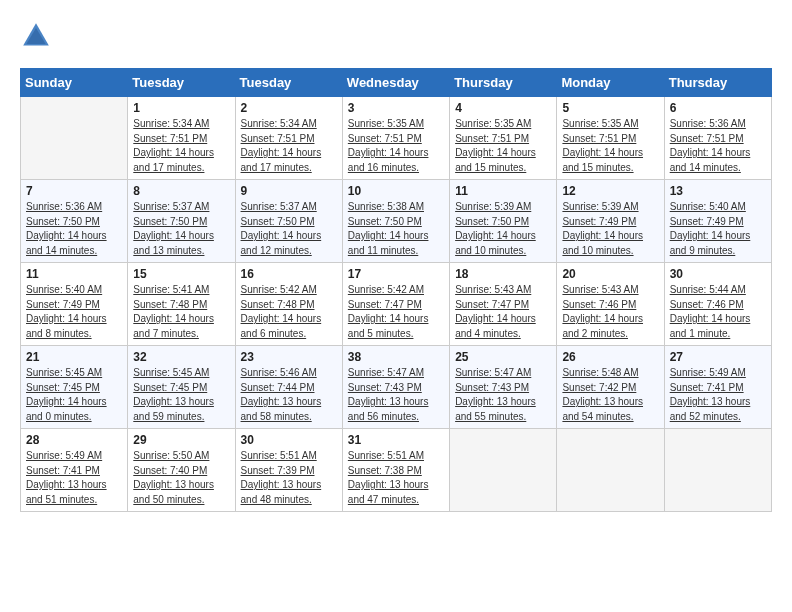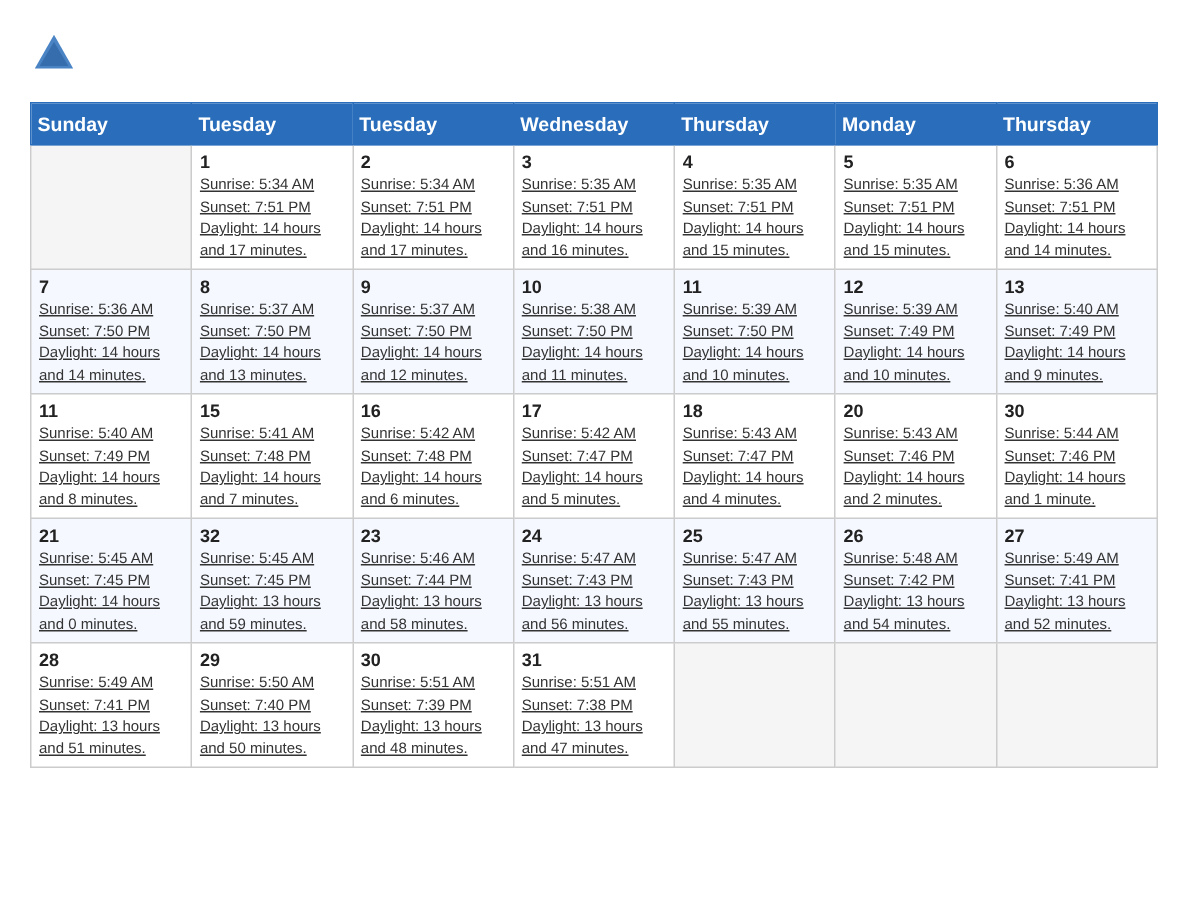--- a/index.html
+++ b/index.html
@@ -229,21 +229,21 @@
         </td>
         <td>
           <span class="day-number">32</span>
           <div class="day-info">Sunrise: 5:45 AM<br>Sunset: 7:45 PM<br>Daylight: 13 hours and 59 minutes.</div>
         </td>
         <td>
           <span class="day-number">23</span>
           <div class="day-info">Sunrise: 5:46 AM<br>Sunset: 7:44 PM<br>Daylight: 13 hours and 58 minutes.</div>
         </td>
         <td>
-          <span class="day-number">24</span>
+          <span class="day-number">38</span>
           <div class="day-info">Sunrise: 5:47 AM<br>Sunset: 7:43 PM<br>Daylight: 13 hours and 56 minutes.</div>
         </td>
         <td>
           <span class="day-number">25</span>
           <div class="day-info">Sunrise: 5:47 AM<br>Sunset: 7:43 PM<br>Daylight: 13 hours and 55 minutes.</div>
         </td>
         <td>
           <span class="day-number">26</span>
           <div class="day-info">Sunrise: 5:48 AM<br>Sunset: 7:42 PM<br>Daylight: 13 hours and 54 minutes.</div>
         </td>

